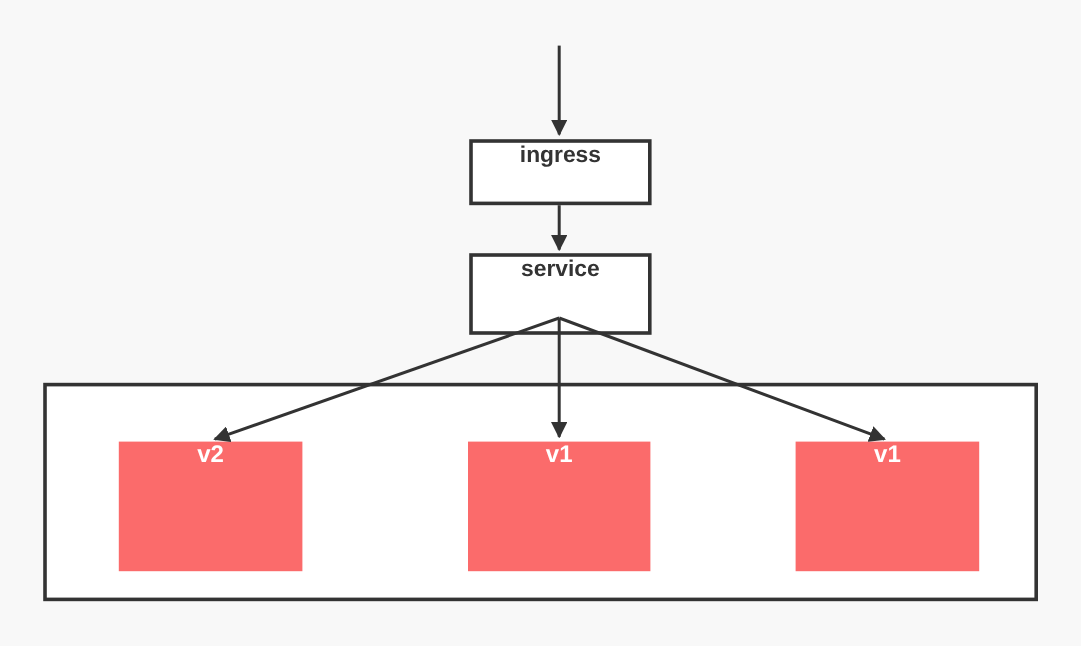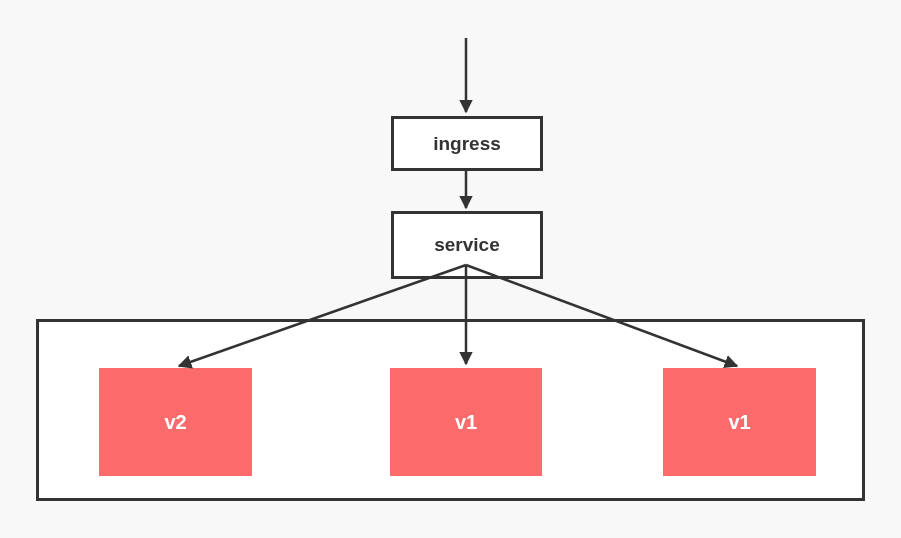--- a/index.html
+++ b/index.html
@@ -31,42 +31,40 @@
   .arrow-layer line {
     stroke: var(--stroke);
     stroke-width: 2.5;
   }
   .node {
     position: absolute;
     background: var(--node-fill);
     border: 3px solid var(--stroke);
     color: var(--node-text);
     display: flex;
-    align-items: center;
     justify-content: center;
     font-weight: bold;
     font-size: 19px;
     z-index: 2;
   }
   .node-ingress { left: 391px; top: 116px; width: 152px; height: 55px; }
   .node-service { left: 391px; top: 211px; width: 152px; height: 68px; }
   .pods-box {
     position: absolute;
     left: 36px; top: 319px;
     width: 829px; height: 182px;
     background: #ffffff;
     border: 3px solid var(--stroke);
     z-index: 1;
   }
   .pod {
     position: absolute;
     background: var(--pod-fill);
     color: var(--pod-text);
     display: flex;
-    align-items: center;
     justify-content: center;
     font-weight: bold;
     font-size: 20px;
     z-index: 3;
   }
   .pod-left   { left:  99px; top: 368px; width: 153px; height: 108px; }
   .pod-middle { left: 390px; top: 368px; width: 152px; height: 108px; }
   .pod-right  { left: 663px; top: 368px; width: 153px; height: 108px; }
 </style>
 </head>

